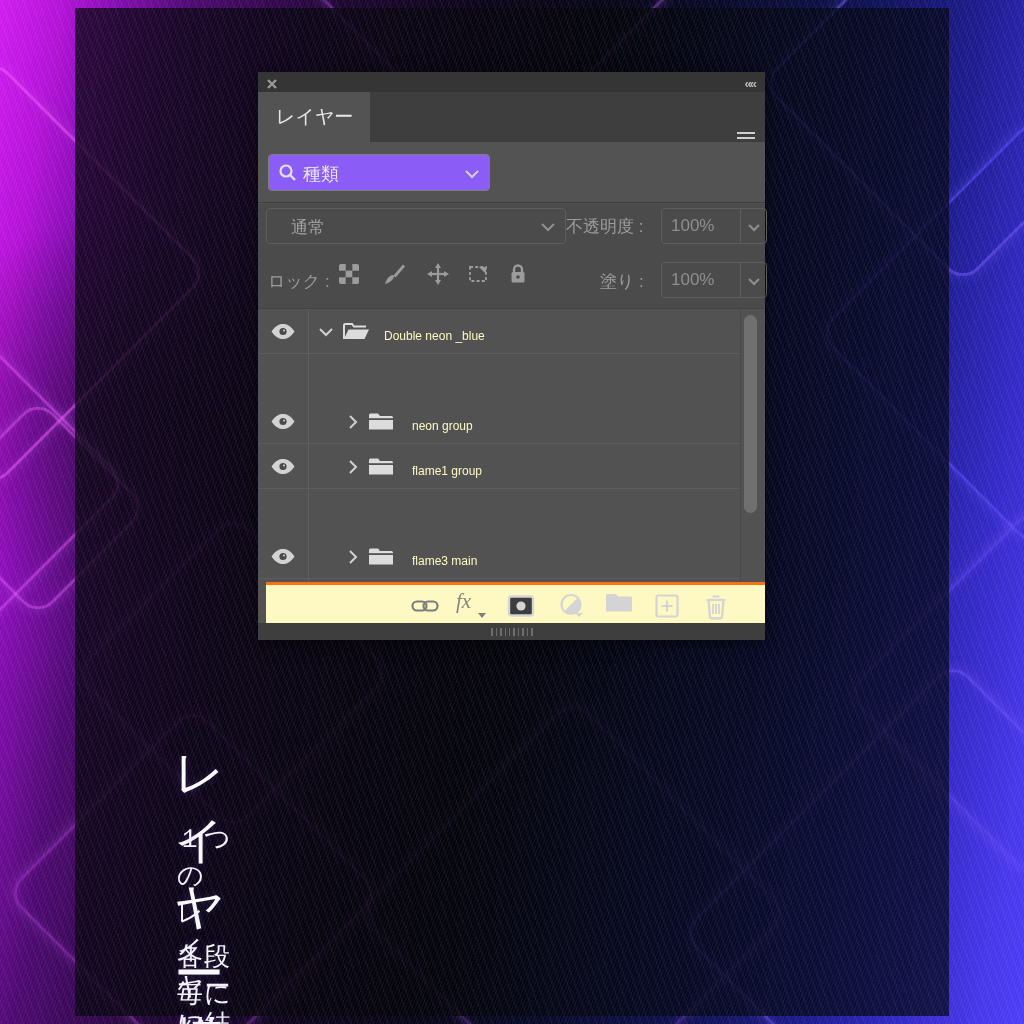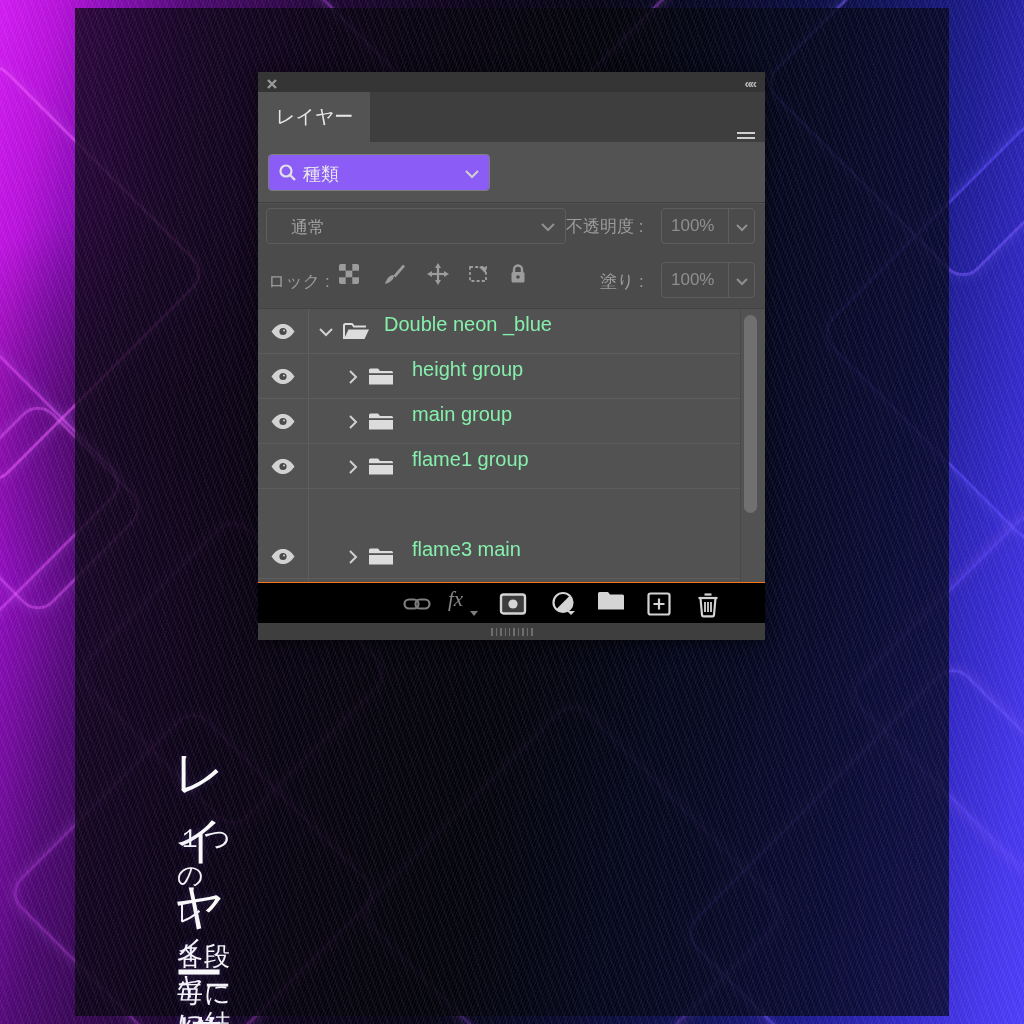--- a/index.html
+++ b/index.html
@@ -56,37 +56,37 @@
   .chev-dim{stroke:#8f8f8f;stroke-width:2;fill:none;}
   .ficon{position:absolute;top:86px;width:28px;height:28px;}
   .toggle{position:absolute;left:488px;top:84px;width:17px;height:34px;border-radius:9px;
           background:#2e2e2e;}
   .toggle::after{content:"";position:absolute;left:1px;top:1px;width:15px;height:15px;
           border-radius:50%;background:#f2f2f2;}
   .blend-row{position:absolute;top:132px;left:0;right:0;height:50px;background:#4b4b4b;}
   .blend-combo{left:8px;top:4px;width:300px;height:36px;}
   .blend-label{position:absolute;left:12px;top:7px;color:#a2a2a2;margin-left:12px;}
   .dim-label{position:absolute;color:#9c9c9c;}
-  .val-combo{left:403px;top:4px;width:94px;height:36px;}
+  .val-combo{left:403px;top:4px;width:106px;height:36px;}
   .val-text{position:absolute;left:9px;top:7px;color:#8f8f8f;}
   .val-div{position:absolute;right:25px;top:0;bottom:0;width:1px;background:#5e5e5e;}
   .lock-row{position:absolute;top:182px;left:0;right:0;height:55px;background:#4b4b4b;
        border-bottom:1px solid #424242;}
   .lk{position:absolute;top:8px;width:24px;height:24px;}
   .list{position:absolute;top:237px;left:0;right:0;height:273px;background:#525252;}
   .vdiv1{position:absolute;left:50px;top:0;bottom:0;width:1px;background:#5e5e5e;}
   .vdiv2{position:absolute;left:482px;top:0;bottom:0;width:1px;background:#494949;}
   .lrow{position:absolute;left:0;width:482px;height:45px;}
   .lrow .hdiv{position:absolute;left:0;right:0;bottom:0;height:1px;background:#5d5d5d;}
   .eye{position:absolute;left:12px;top:14px;}
-  .lname{position:absolute;top:4px;font-size:20px;color:#86efac;white-space:nowrap;}
+  .lname{position:absolute;top:20px;font-size:12px;color:#fef9c3;white-space:nowrap;}
   .sthumb{position:absolute;left:486px;top:6px;width:13px;height:198px;border-radius:7px;
           background:#707070;}
-  .toolbar{position:absolute;top:510px;left:0;right:0;height:41px;background:#000000;
-          border-top:1px solid #f97316;}
+  .toolbar{position:absolute;top:510px;left:8px;right:0;height:41px;background:#fef9c3;
+          border-top:3px solid #f97316;}
   .tbi{position:absolute;top:7px;width:28px;height:28px;}
   .fx-label{font-style:italic;font-size:21px;color:#858585;font-family:"Liberation Serif",serif;}
   .footer{position:absolute;top:551px;left:0;right:0;height:17px;background:#3e3e3e;}
   .grip{position:absolute;left:233px;top:5px;width:42px;height:8px;
         background:repeating-linear-gradient(90deg,#6e6e6e 0 1.5px, rgba(0,0,0,0) 1.5px 4.5px);}
   .winx{position:absolute;left:8px;top:3px;}
   .wincol{position:absolute;right:10px;top:4px;color:#b9b9b9;font-size:13px;font-weight:bold;letter-spacing:-2px;}
 
   
   #caption{position:absolute;color:#f4f4f8;text-shadow:0 0 8px rgba(150,120,255,.25);}
@@ -267,59 +267,39 @@
         <span style="position:absolute;left:84px;top:13px;">
           <svg width="28" height="20">
               <path d="M2 17 V3.5 a1.5 1.5 0 0 1 1.5 -1.5 H10 l2 2.5 H24" stroke="#dcdcdc" stroke-width="2" fill="none"></path>
               <path d="M2 17 L6.5 7.5 H27 L22.5 17 Z" fill="#dcdcdc"></path>
             </svg>
         </span>
         <span class="lname" style="left:126px;">Double neon _blue</span>
         <span class="hdiv"></span>
       </div>
 
-      <div class="lrow" style="top:45px;">
-        <span class="eye">
-          <svg width="26" height="17">
-              <path d="M1.5 8.5 C5.5 2.5 9.5 1 13 1 C16.5 1 20.5 2.5 24.5 8.5 C20.5 14.5 16.5 16 13 16 C9.5 16 5.5 14.5 1.5 8.5 Z" fill="#d2d2d2"></path>
-              <circle cx="13" cy="8.5" r="3.6" fill="#4a4a4a"></circle>
-              <circle cx="14" cy="7.6" r="1" fill="#d2d2d2"></circle>
-            </svg>
-        </span>
-        <svg width="9" height="14" style="position:absolute;left:91px;top:16px;">
-            <path class="chev" d="M1 1 L7 7 L1 13"></path>
-          </svg>
-        <span style="position:absolute;left:110px;top:13px;">
-          <svg width="26" height="19">
-              <path d="M1 17.5 V3 a1.5 1.5 0 0 1 1.5 -1.5 H10 l2 2.5 h11.5 A1.5 1.5 0 0 1 25 5.5 V17.5 Z" fill="#dcdcdc"></path>
-              <rect x="1" y="6.2" width="24" height="1.8" fill="#515151"></rect>
-            </svg>
-        </span>
-        <span class="lname" style="left:154px;">height group</span>
-        <span class="hdiv"></span>
-      </div>
 
       <div class="lrow" style="top:90px;">
         <span class="eye">
           <svg width="26" height="17">
               <path d="M1.5 8.5 C5.5 2.5 9.5 1 13 1 C16.5 1 20.5 2.5 24.5 8.5 C20.5 14.5 16.5 16 13 16 C9.5 16 5.5 14.5 1.5 8.5 Z" fill="#d2d2d2"></path>
               <circle cx="13" cy="8.5" r="3.6" fill="#4a4a4a"></circle>
               <circle cx="14" cy="7.6" r="1" fill="#d2d2d2"></circle>
             </svg>
         </span>
         <svg width="9" height="14" style="position:absolute;left:91px;top:16px;">
             <path class="chev" d="M1 1 L7 7 L1 13"></path>
           </svg>
         <span style="position:absolute;left:110px;top:13px;">
           <svg width="26" height="19">
               <path d="M1 17.5 V3 a1.5 1.5 0 0 1 1.5 -1.5 H10 l2 2.5 h11.5 A1.5 1.5 0 0 1 25 5.5 V17.5 Z" fill="#dcdcdc"></path>
               <rect x="1" y="6.2" width="24" height="1.8" fill="#515151"></rect>
             </svg>
         </span>
-        <span class="lname" style="left:154px;">main group</span>
+        <span class="lname" style="left:154px;">neon group</span>
         <span class="hdiv"></span>
       </div>
 
       <div class="lrow" style="top:135px;">
         <span class="eye">
           <svg width="26" height="17">
               <path d="M1.5 8.5 C5.5 2.5 9.5 1 13 1 C16.5 1 20.5 2.5 24.5 8.5 C20.5 14.5 16.5 16 13 16 C9.5 16 5.5 14.5 1.5 8.5 Z" fill="#d2d2d2"></path>
               <circle cx="13" cy="8.5" r="3.6" fill="#4a4a4a"></circle>
               <circle cx="14" cy="7.6" r="1" fill="#d2d2d2"></circle>
             </svg>

